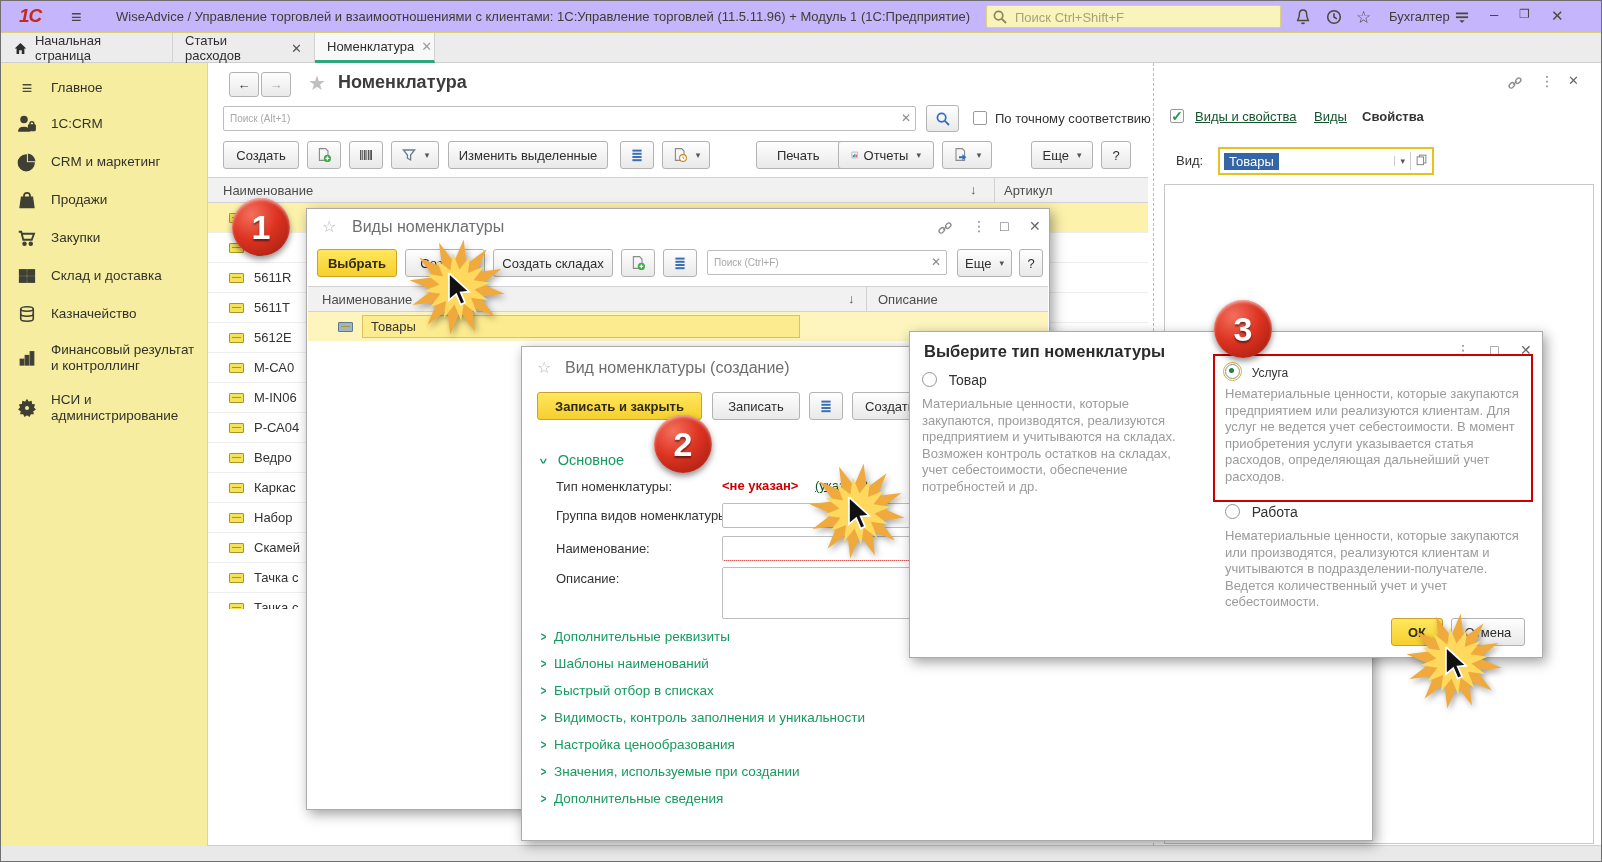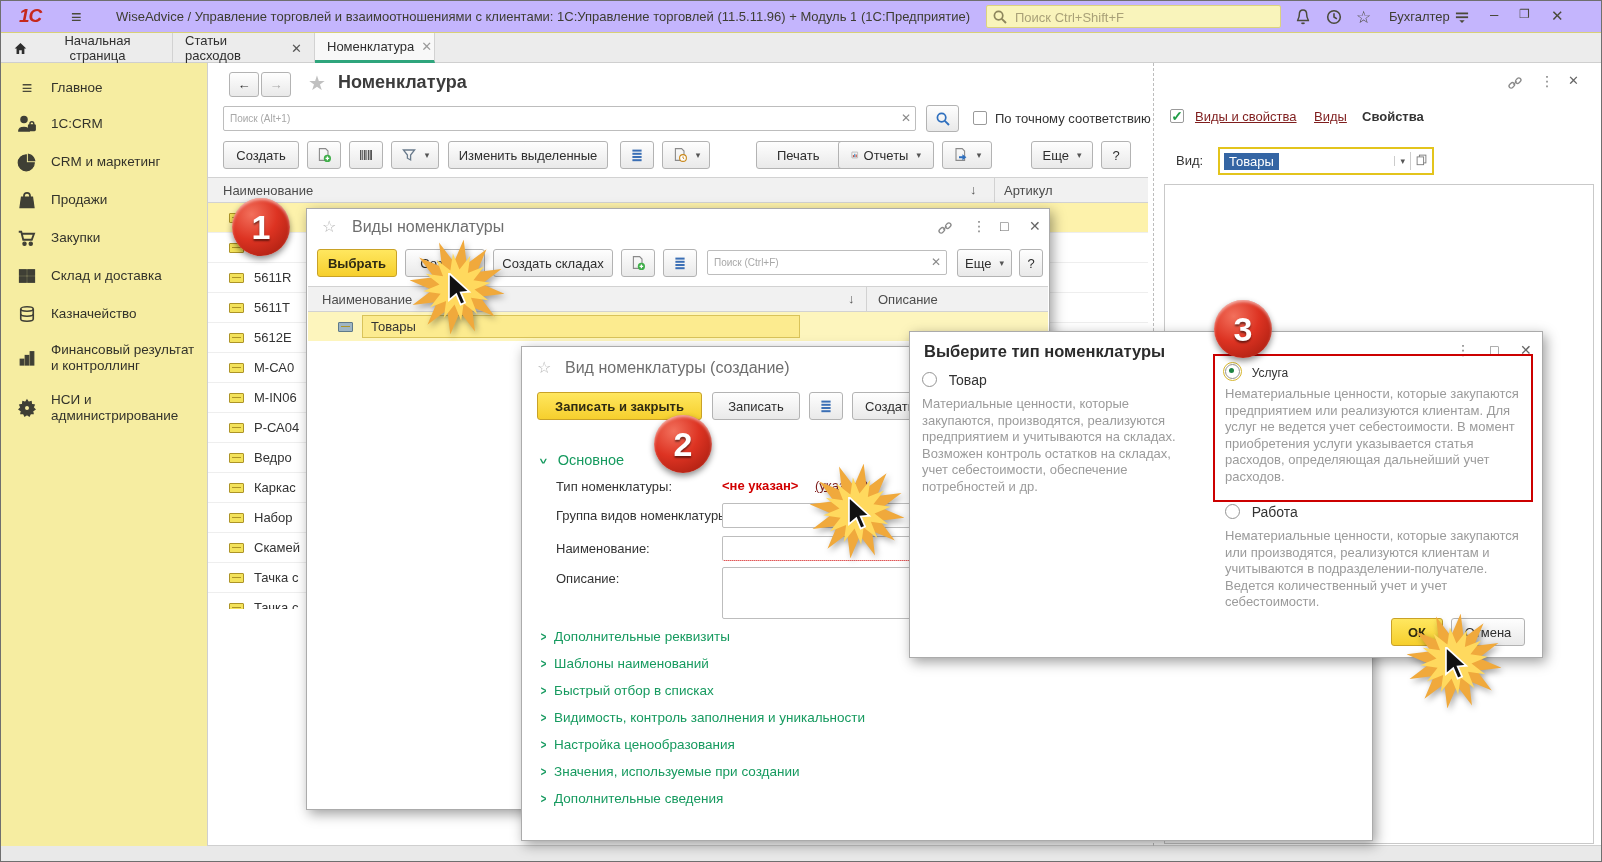--- a/index.html
+++ b/index.html
@@ -32,21 +32,21 @@
   .caret{font-size:9px;color:#555;margin-left:3px;}
   .inp{background:#fff;border:1px solid #bdbdbd;border-radius:2px;font-family:"Liberation Sans",sans-serif;font-size:10px;color:#333;padding:0 20px 0 6px;}
   .inp::placeholder{color:#a8a8a8;}
   .clrx{color:#8a8a8a;font-size:12px;}
   .hdrcell{color:#4c4c4c;font-size:13px;}
   .thead{background:#f1f1f1;border:1px solid #d2d2d2;border-left:none;border-right:none;}
   .rowdash{display:inline-block;width:13px;height:8px;background:#f3e25a;border:1px solid #ad9427;border-radius:1px;position:relative;}
   .rowdash::after{content:"";position:absolute;left:2px;right:2px;top:3px;height:1px;background:#ad9427;}
   .grip3{color:#7d7d7d;font-size:14px;letter-spacing:1px;}
   .winctl{color:#666;font-size:14px;}
-  .link{color:#7f1d1d;text-decoration:underline;}
+  .link{color:#14532d;text-decoration:underline;}
   .greenlink{color:#169a5f;font-size:13.5px;}
   .gchev{display:inline-block;color:#169a5f;font-weight:bold;font-size:12px;transform:scale(.8,1.1);margin-right:7px;}
   .gchev.open{transform:rotate(90deg) scale(.8,1.1);}
   .desc{color:#9b9b9b;font-size:13px;line-height:16.5px;}
   .radio{display:inline-block;width:13px;height:13px;border:1px solid #949494;border-radius:50%;background:#fff;position:relative;vertical-align:-2px;}
   .radio.sel{outline:1px solid #d6b52c;outline-offset:1px;}
   .radio.sel::after{content:"";position:absolute;left:3px;top:3px;width:5px;height:5px;border-radius:50%;background:#1f8343;}
   .cbox{display:inline-block;width:14px;height:14px;border:1px solid #9a9a9a;background:#fff;border-radius:2px;}
   .cbox.checked{color:#1f9d46;font-weight:bold;font-size:14px;line-height:12px;text-align:center;}
   
@@ -211,21 +211,21 @@
     <span class="a tb-text" style="left:1388px;top:8px;">Бухгалтер</span>
     <svg class="ic a" style="left:1452px;top:7px;width:18px;height:18px;">
         <use href="#i-favlines"></use>
       </svg>
     <span class="a tb-ic" style="left:1489px;top:4px;">–</span>
     <span class="a tb-ic" style="left:1518px;top:6px;font-size:12px;">❐</span>
     <span class="a tb-ic" style="left:1550px;top:6px;">✕</span>
   </div>
 
   <div class="a tabbar">
-    <div class="tab a" style="left:0;width:172px;text-align:center;">
+    <div class="tab a" style="left:0;width:172px;">
       <svg class="ic" style="fill:#2e2e2e;width:15px;height:15px;">
           <use href="#i-home"></use>
         </svg>
       <span>Начальная страница</span>
     </div>
     <div class="tab a" style="left:172px;width:142px;">
       <span>Статьи расходов</span>
       <span class="x">✕</span>
     </div>
     <div class="tab active a" style="left:314px;width:120px;">

